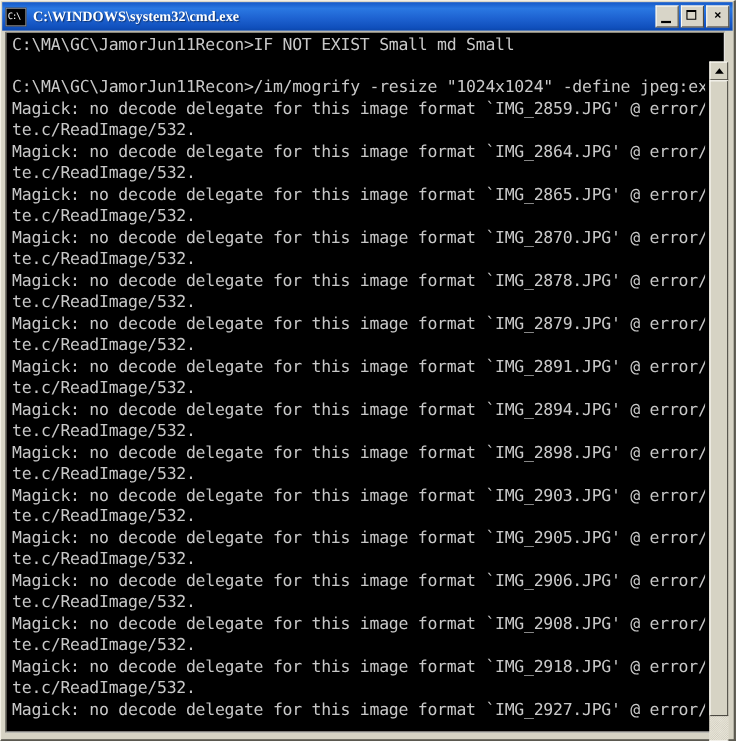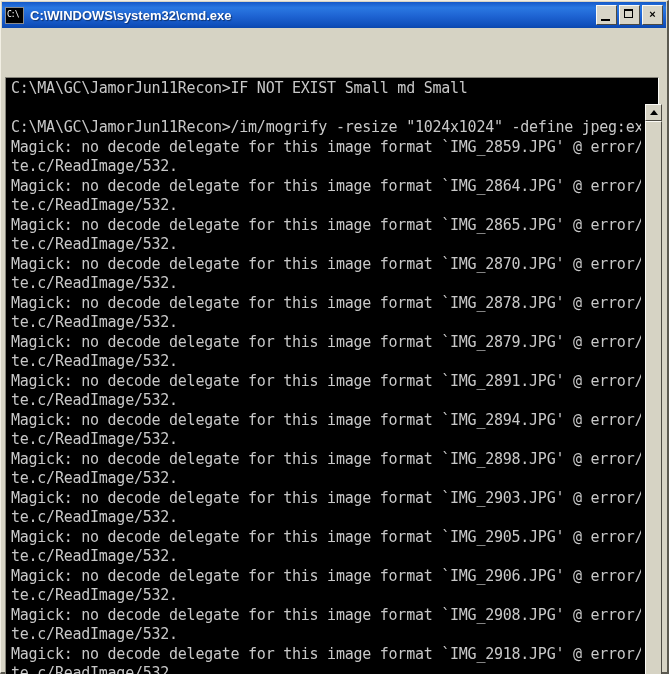--- a/index.html
+++ b/index.html
@@ -13,38 +13,38 @@
 
   
   .titlebar{position:absolute;left:1px;top:1px;width:664px;height:26px;
             background:linear-gradient(180deg,#1559c8 0%,#2a78e2 22%,#1e63d2 55%,#1050bd 88%,#0b47ad 100%);
             display:flex;align-items:center;}
   .win-icon{width:17px;height:15px;margin-left:3px;background:#000;
             border:1px solid #8c8c8c;position:relative;flex:none;}
   .win-icon-text{position:absolute;left:1px;top:0px;color:#fff;
             font-size:8px;line-height:13px;font-family:"DejaVu Sans Mono",monospace;
             letter-spacing:-1px;}
-  .title-text{color:#fff;font-family:Liberation Sans, sans-serif;
+  .title-text{color:#fff;font-family:Liberation Serif, serif;
             font-size:13px;font-weight:bold;margin-left:6px;
             text-shadow:1px 1px 1px rgba(0,0,0,.45);white-space:nowrap;}
   .tb-buttons{position:absolute;right:3px;top:3px;display:flex;gap:2px;}
   .tb-btn{width:19px;height:18px;background:#d8d5c8;
           border-left:1px solid #fbfaf5;border-top:1px solid #fbfaf5;
           border-right:1px solid #4c4a43;border-bottom:1px solid #4c4a43;
           position:relative;}
   .tb-btn span{position:absolute;left:0;right:0;text-align:center;
           font-family:"Liberation Sans",sans-serif;font-size:11px;
           font-weight:bold;color:#000;top:1px;line-height:15px;}
   .glyph-min{position:absolute;left:4px;bottom:3px;width:9px;height:2px;background:#000;}
   .glyph-max{position:absolute;left:4px;top:3px;width:9px;height:9px;
           border:1px solid #000;border-top-width:2px;box-sizing:border-box;}
 
   
   .client{position:absolute;left:1px;top:27px;width:664px;height:502px;
-          background:#d6d3c4;box-sizing:border-box;margin-top:48px;}
+          background:#d6d3c4;box-sizing:border-box;}
   .console-frame{position:absolute;left:3px;top:1px;width:654px;height:637px;
           border-top:1px solid #86847a;border-left:1px solid #86847a;
           border-right:1px solid #fbfaf5;border-bottom:1px solid #fbfaf5;
           box-sizing:border-box;background:#000;}
   .screen{position:absolute;left:1px;top:1px;width:634px;height:633px;
           background:#000;overflow:hidden;}
   .line{color:#c8c8c8;font-size:15px;line-height:19.5px;height:19.5px;
         white-space:pre;font-family:"DejaVu Sans Mono","Liberation Mono",monospace;
         letter-spacing:-0.25px;padding-left:4px;}
   .line.blank{color:transparent;}

